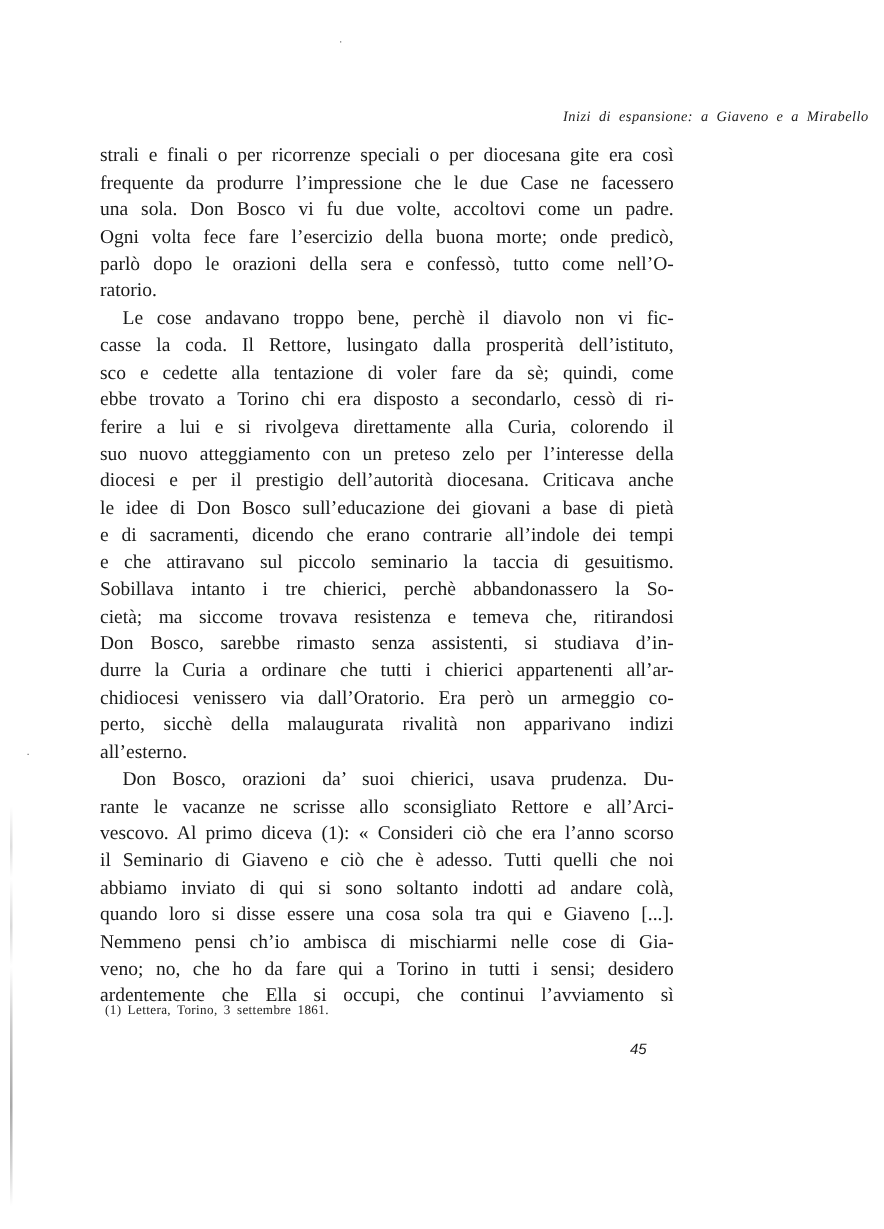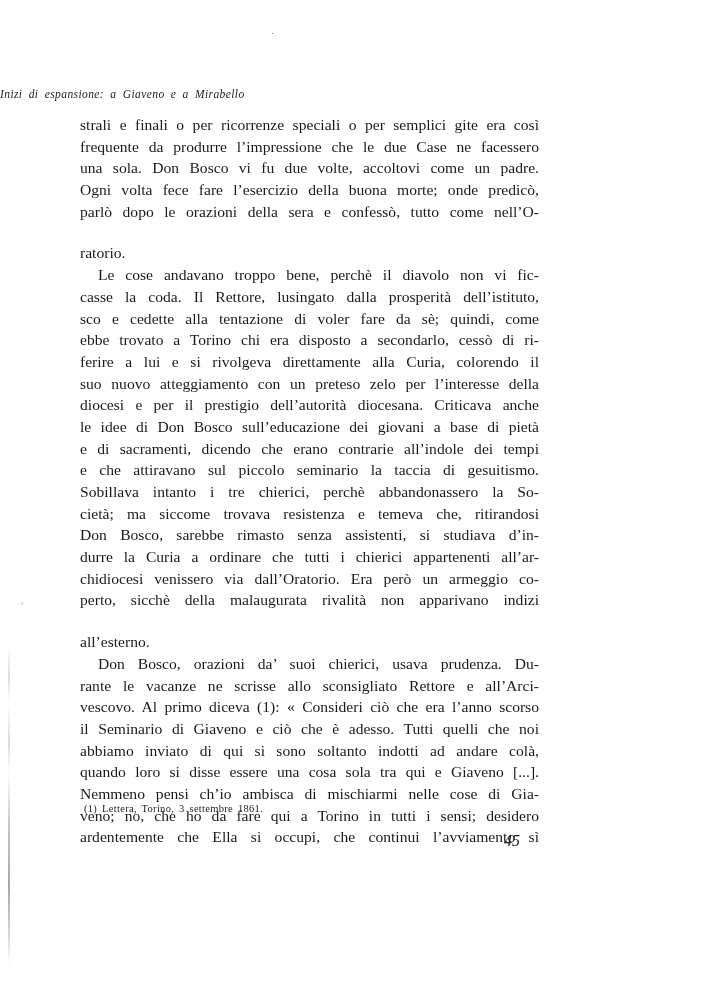--- a/index.html
+++ b/index.html
@@ -19,28 +19,28 @@
       position: absolute;
       left: 0; top: 0;
       width: 707px; height: 983px;
       background: #ffffff;
     }
     .running-head {
       position: absolute;
       top: 88px;
       left: 0;
       width: 707px;
-      text-align: left;
+      text-align: right;
       font-family: "Liberation Serif", "DejaVu Serif", serif;
       font-style: italic;
       font-size: 11.5px;
       letter-spacing: 0.4px;
       word-spacing: 3px;
       color: #1c1c1c;
-      padding-right: 32px;
+      padding-right: 12px;
       box-sizing: border-box;
     }
     .body-text {
       position: absolute;
       top: 114px;
       left: 80px;
       width: 459px;
       font-family: "Liberation Serif", "DejaVu Serif", serif;
       font-size: 15.6px;
       line-height: 21.7px;
@@ -49,42 +49,41 @@
     .line {
       display: block;
       text-align: justify;
       text-align-last: justify;
       white-space: nowrap;
       height: 21.7px;
       overflow: visible;
     }
     .line.last {
       text-align-last: left;
-      margin-top: 20px;
     }
     .line.indent {
       text-indent: 18px;
     }
     .footnote {
       position: absolute;
       top: 803px;
       left: 84px;
       font-family: "Liberation Serif", "DejaVu Serif", serif;
       font-size: 10.5px;
       letter-spacing: 0.3px;
       word-spacing: 2px;
       color: #222;
     }
     .page-number {
       position: absolute;
       top: 832px;
       left: 504px;
-      font-family: Liberation Serif, serif;
+      font-family: Liberation Sans, sans-serif;
       font-style: italic;
-      font-size: 16px;
+      font-size: 12px;
       color: #1a1a1a;
     }
     .scan-edge {
       position: absolute;
       left: 8px;
       top: 645px;
       width: 2px;
       height: 320px;
       background: linear-gradient(to bottom,
         rgba(160,160,160,0) 0%,
@@ -107,21 +106,21 @@
 <body>
 
 <div class="page">
   <div class="speck" style="left:272px; top:33px;"></div>
   <div class="speck" style="left:22px; top:603px;"></div>
   <div class="scan-edge"></div>
 
   <div class="running-head">Inizi di espansione: a Giaveno e a Mirabello</div>
 
   <div class="body-text" id="body-text">
-      <span class="line">strali e finali o per ricorrenze speciali o per semplici gite era così</span>
+      <span class="line">strali e finali o per ricorrenze speciali o per diocesana gite era così</span>
       <span class="line">frequente da produrre l’impressione che le due Case ne facessero</span>
       <span class="line">una sola. Don Bosco vi fu due volte, accoltovi come un padre.</span>
       <span class="line">Ogni volta fece fare l’esercizio della buona morte; onde predicò,</span>
       <span class="line">parlò dopo le orazioni della sera e confessò, tutto come nell’O-</span>
       <span class="line last">ratorio.</span>
       <span class="line indent">Le cose andavano troppo bene, perchè il diavolo non vi fic-</span>
       <span class="line">casse la coda. Il Rettore, lusingato dalla prosperità dell’istituto,</span>
       <span class="line">sco e cedette alla tentazione di voler fare da sè; quindi, come</span>
       <span class="line">ebbe trovato a Torino chi era disposto a secondarlo, cessò di ri-</span>
       <span class="line">ferire a lui e si rivolgeva direttamente alla Curia, colorendo il</span>

